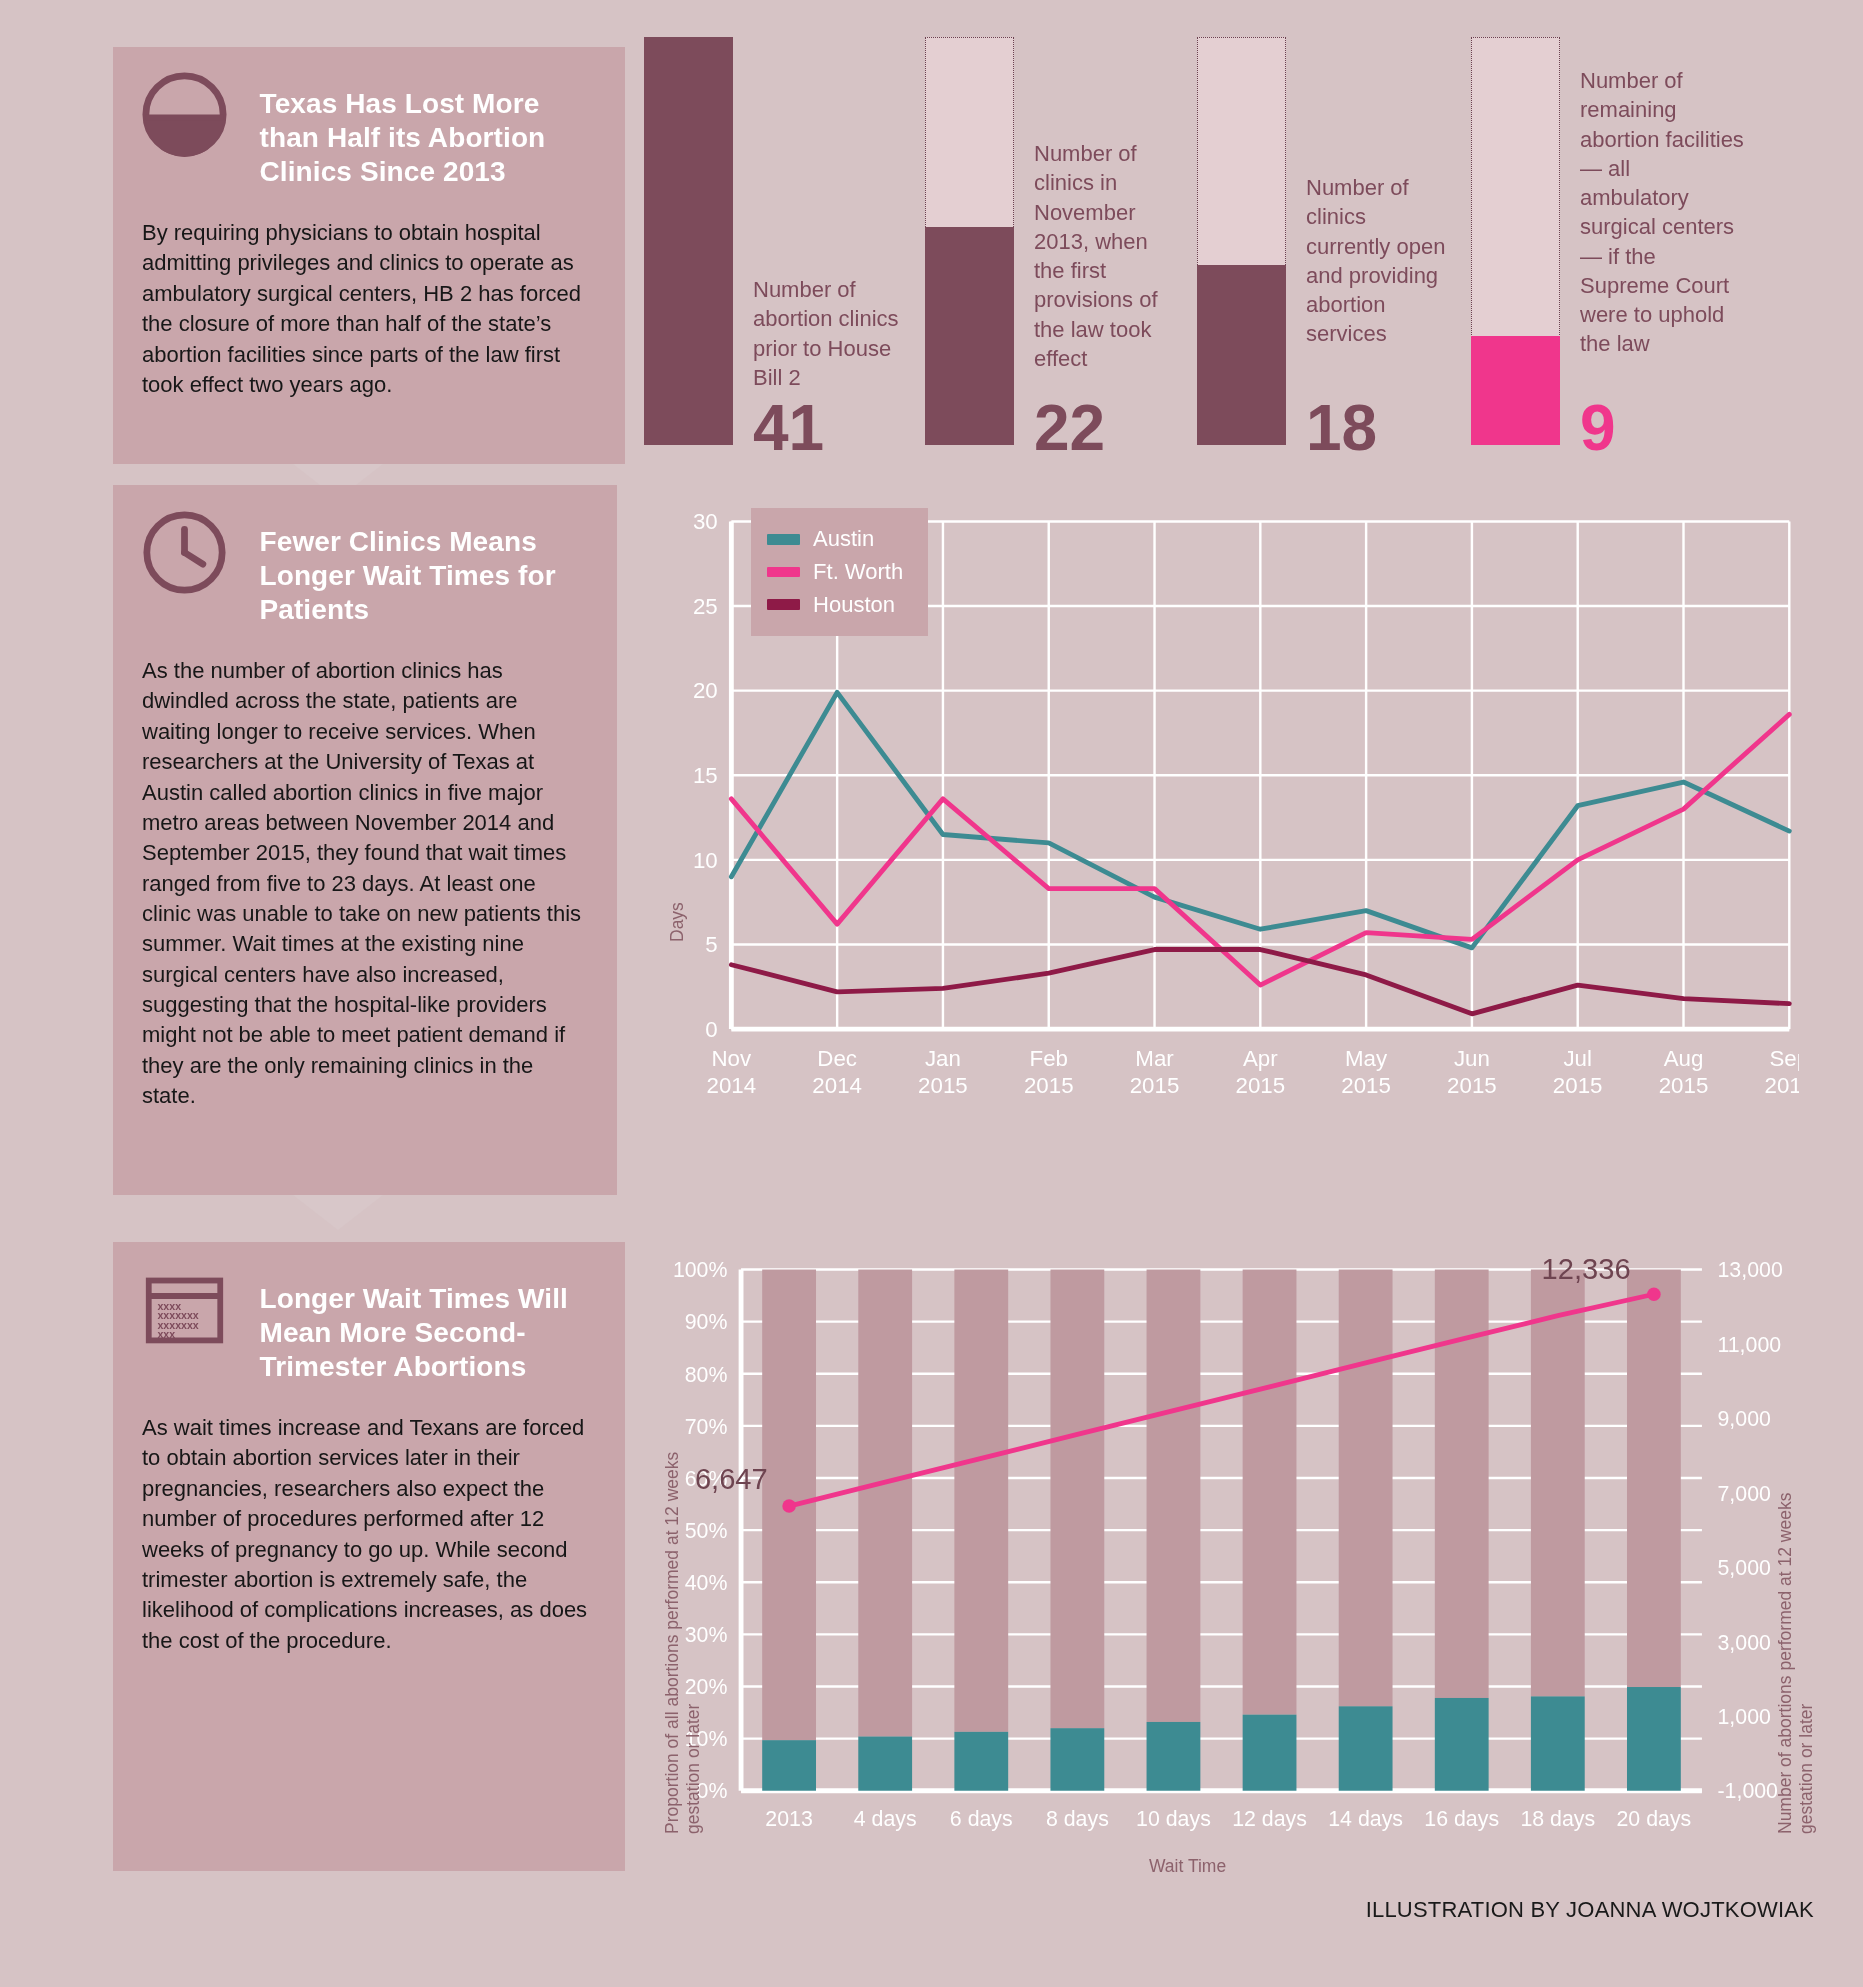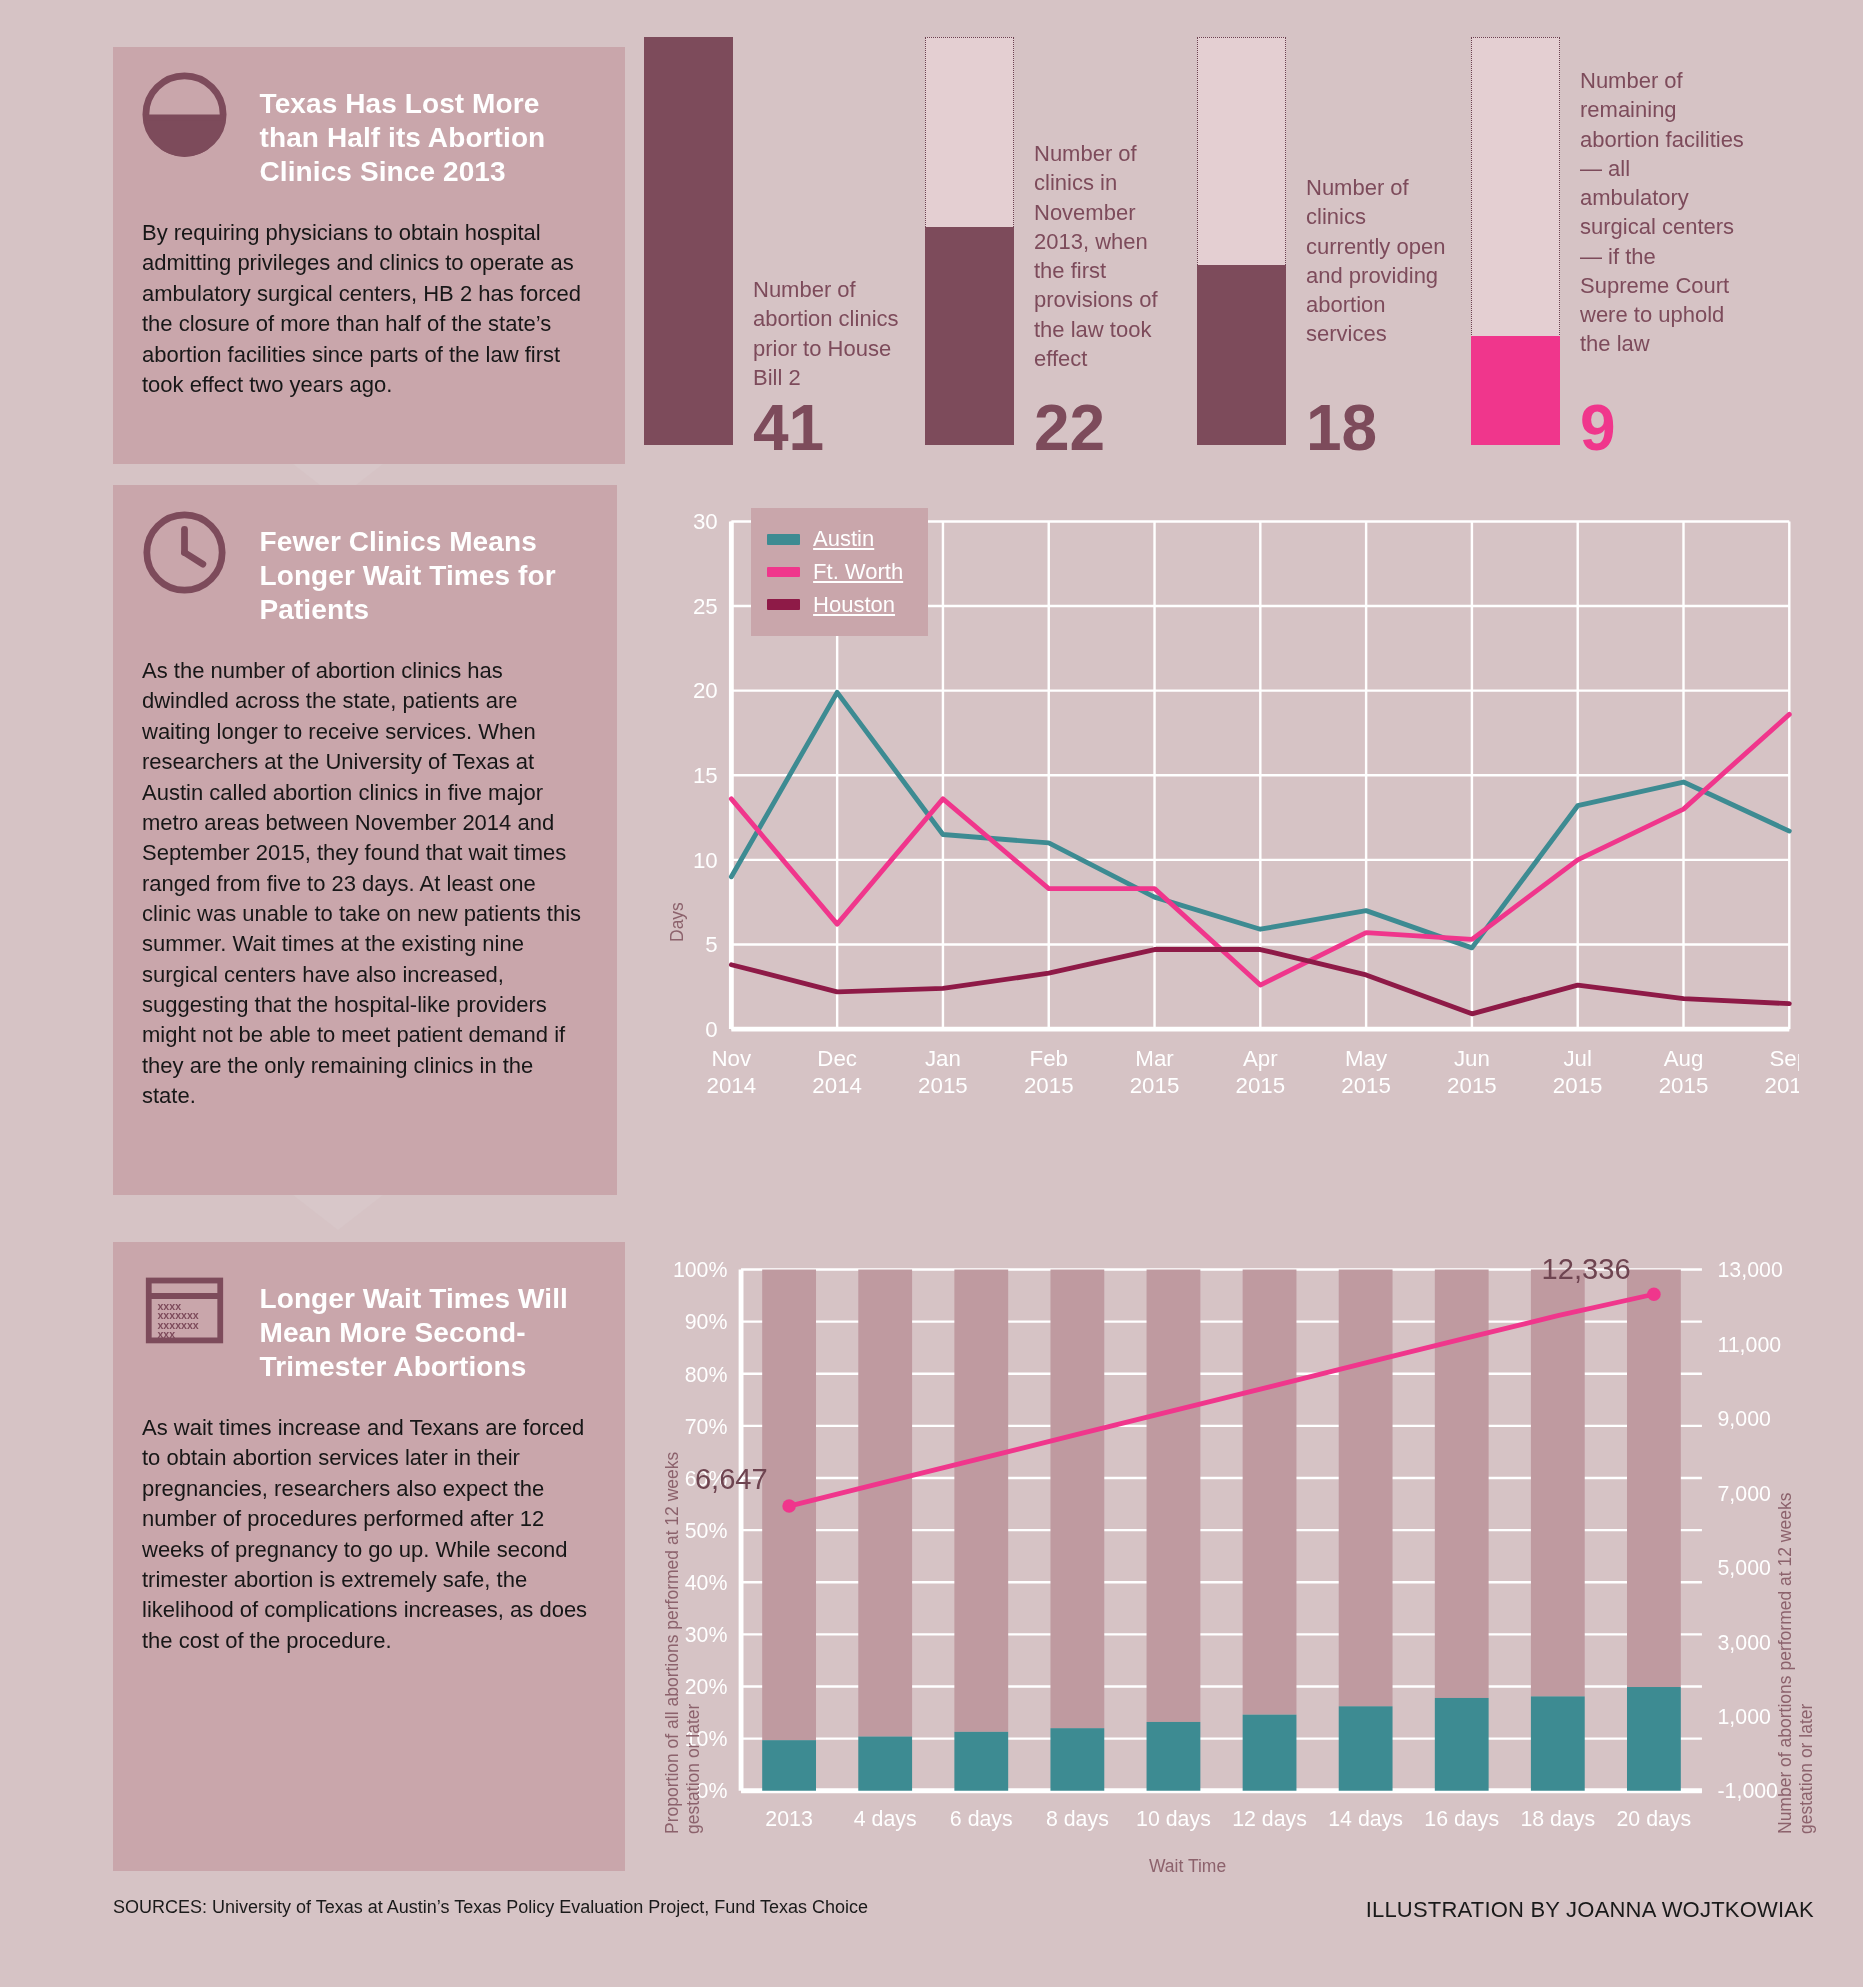--- a/index.html
+++ b/index.html
@@ -76,21 +76,21 @@
     transform-origin:0 0;
     white-space:nowrap;
   }
   .legend{
     position:absolute;
     background:#c9a6ab;
     padding:11.6px 25px 11.6px 15.5px;
   }
   .legend .row{display:flex;align-items:center;gap:13.6px;margin:6.8px 0;}
   .legend .sw{width:33px;height:10.7px;border-radius:1px;display:inline-block;}
-  .legend .lb{font-size:22px;color:#ffffff;text-decoration:underline;}
+  .legend .lb{font-size:22px;color:#ffffff;}
 
   
   .src{
     position:absolute;left:113px;top:1897px;
     font-size:18px;color:#1a1a1a;
   }
   .cred{
     position:absolute;right:49px;top:1897px;
     font-size:22px;color:#1a1a1a;letter-spacing:0.2px;
   }
@@ -335,17 +335,16 @@
       </svg>
 
     <div class="axis-label" id="barYLabelLeft" style="left:17.5px;top:582px;width:408px;transform:rotate(-90deg);white-space:normal;line-height:1.2;">Proportion of all abortions performed at 12 weeks gestation or later</div>
 
     <div class="axis-label" id="barYLabelRight" style="left:1131px;top:582px;width:408px;transform:rotate(-90deg);white-space:normal;line-height:1.2;">Number of abortions performed at 12 weeks gestation or later</div>
 
     <div class="axis-label" id="barXLabel" style="left:505px;top:604px;">Wait Time</div>
 
   </div>
 
-  <div class="src">SOURCES: University of Texas at Austin’s Texas Policy Evaluation Project, Fund Texas Choice</div>
   <div class="cred">ILLUSTRATION BY JOANNA WOJTKOWIAK</div>
 
 </div>
 
 
 </body></html>

